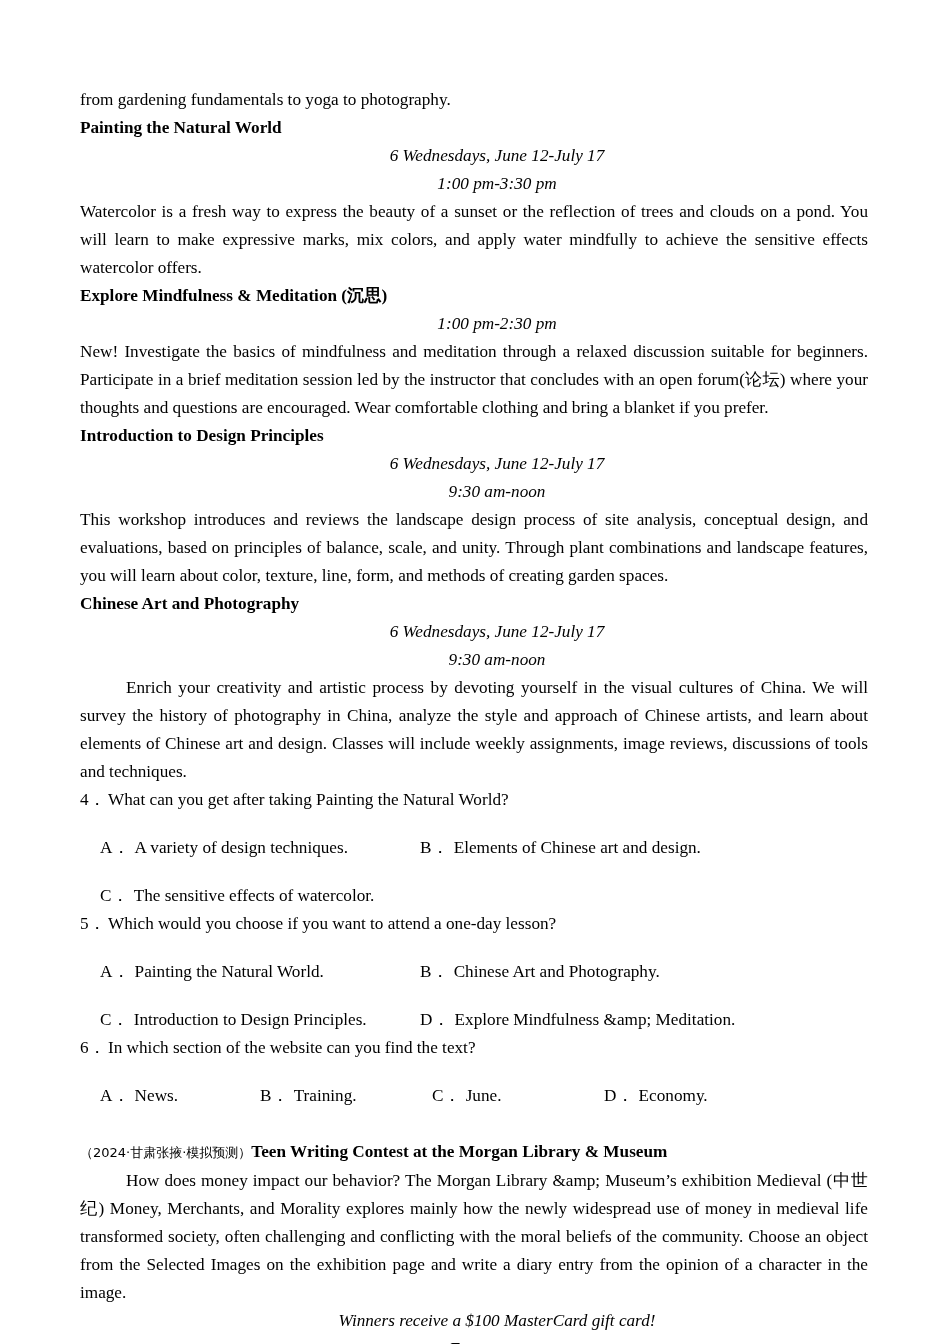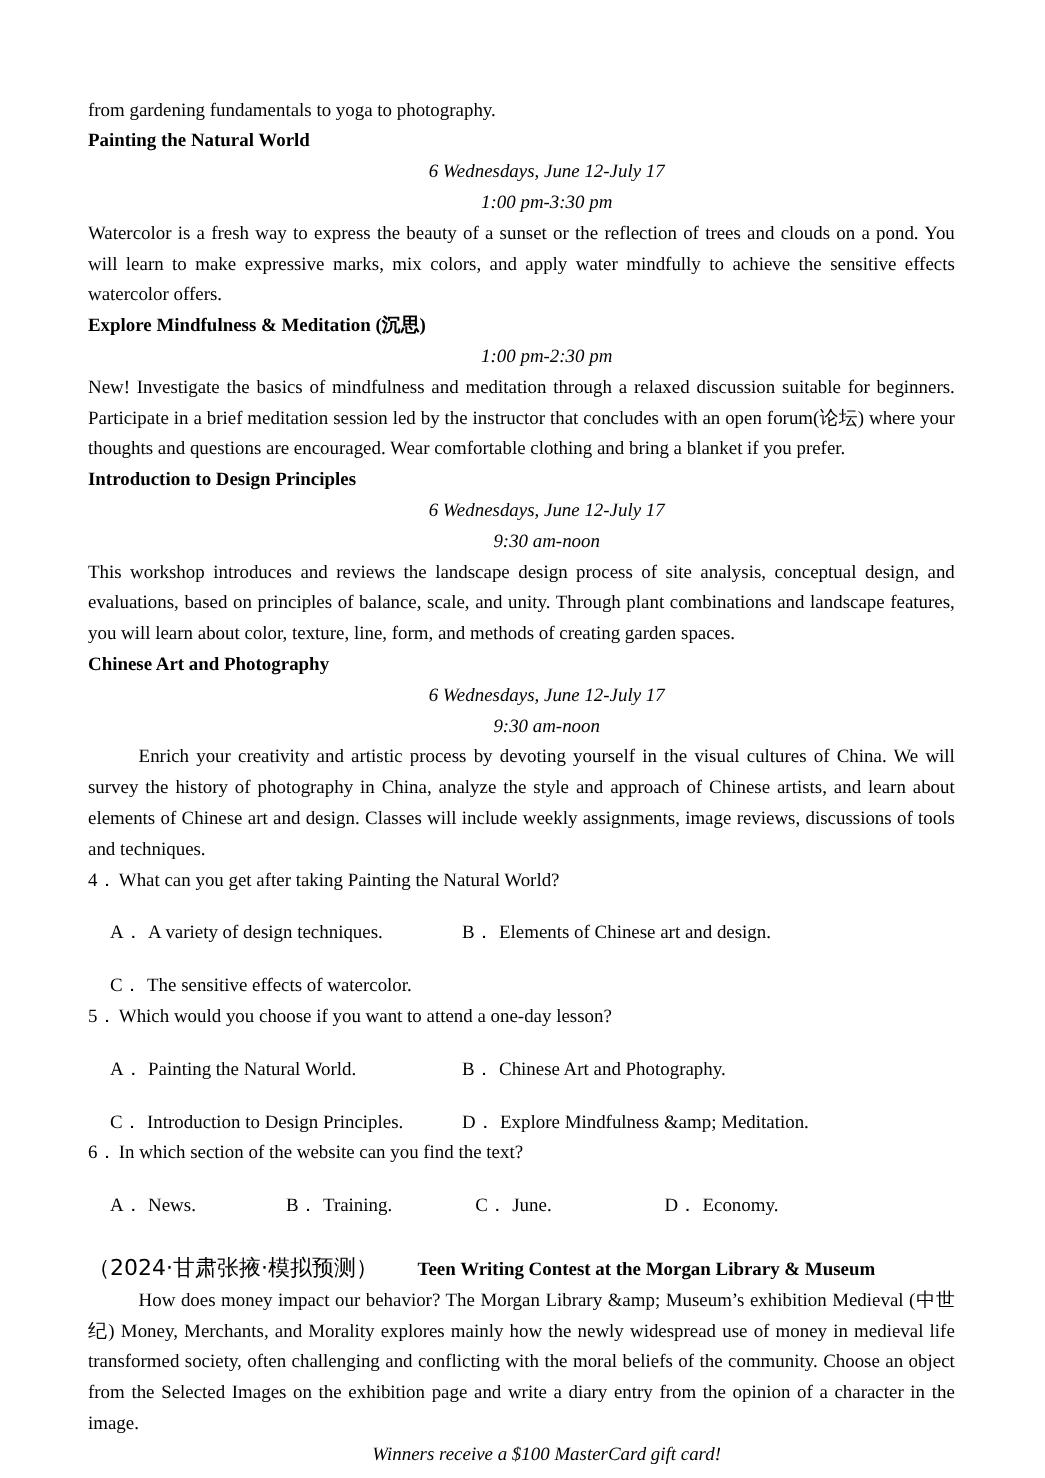--- a/index.html
+++ b/index.html
@@ -85,25 +85,24 @@
 
   
   .spacer-gap {
     height: 28px;
   }
   .src-tag {
     font-weight: normal;
   }
   .src-title {
     font-weight: bold;
-    margin-left: 36px;
   }
   .cjk {
     font-family: "DejaVu Sans", "Liberation Sans", sans-serif;
-    font-size: 20px;
+    font-size: 13px;
   }
 </style>
 </head>
 <body>
 
 <div class="page">
   <div class="doc">
 
     <p class="body-par">from gardening fundamentals to yoga to photography.</p>
 

